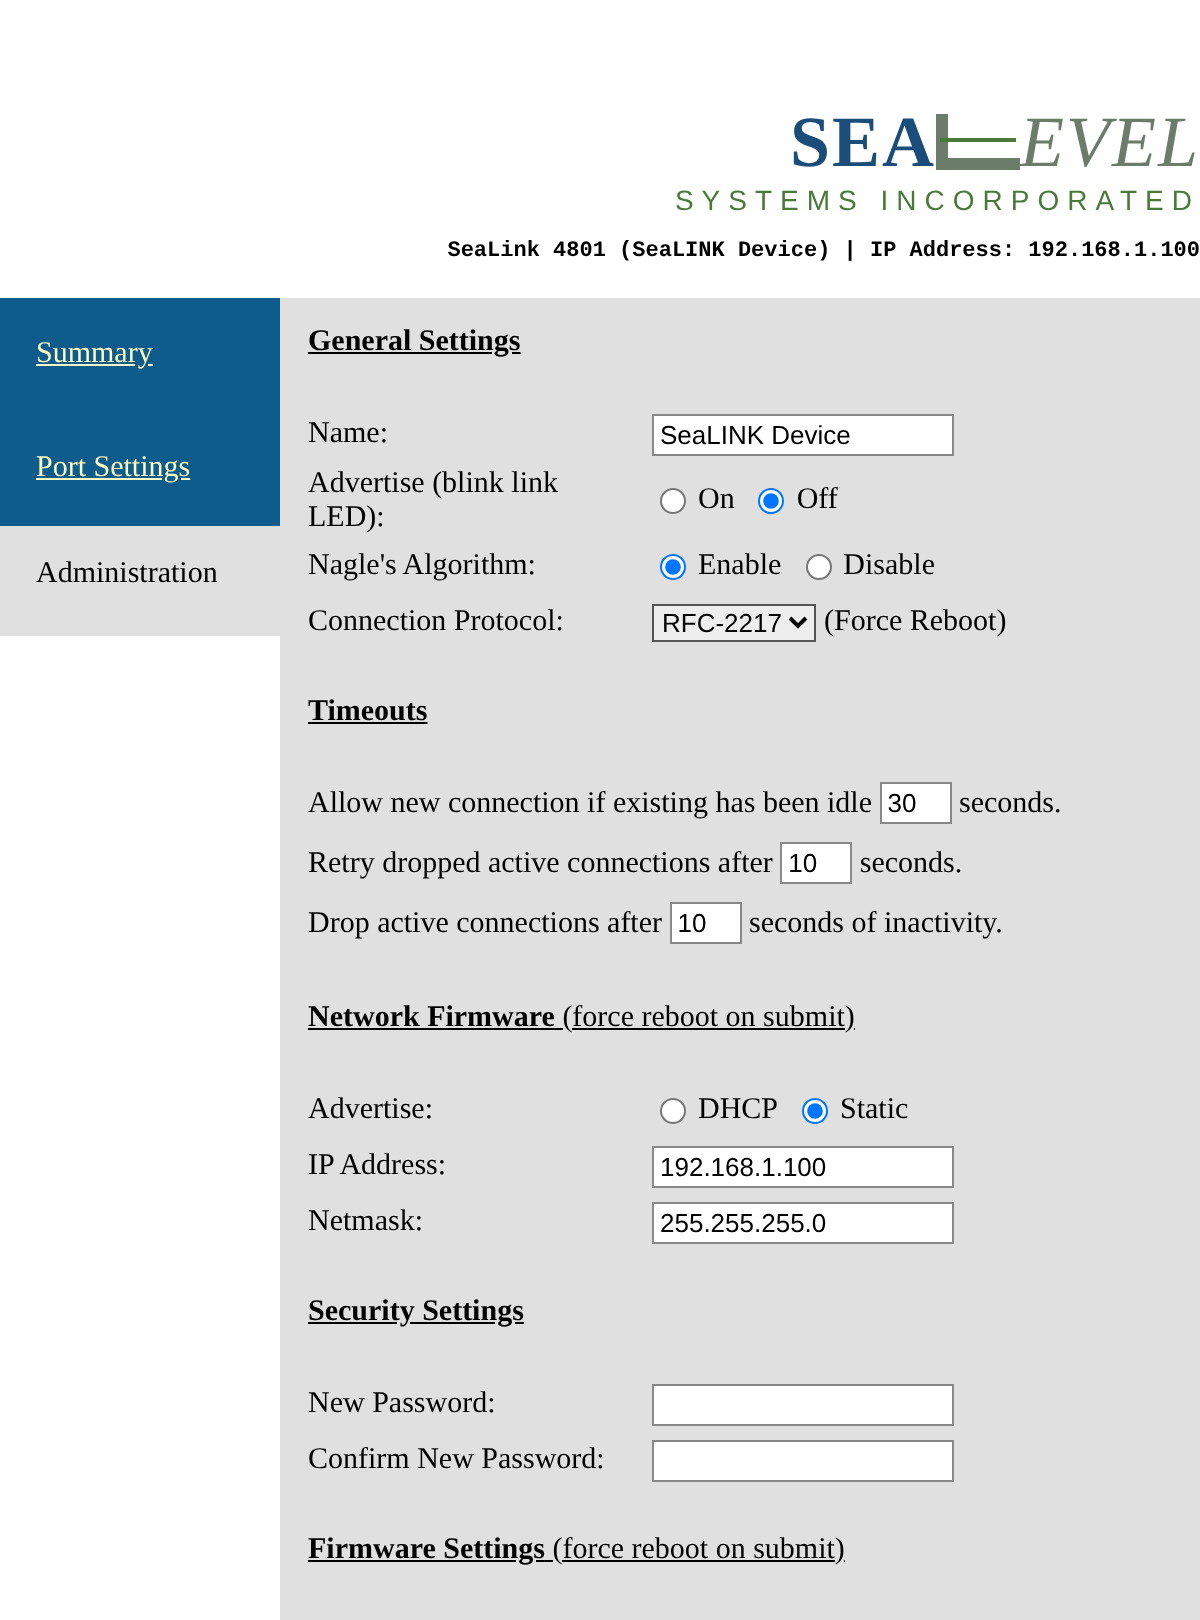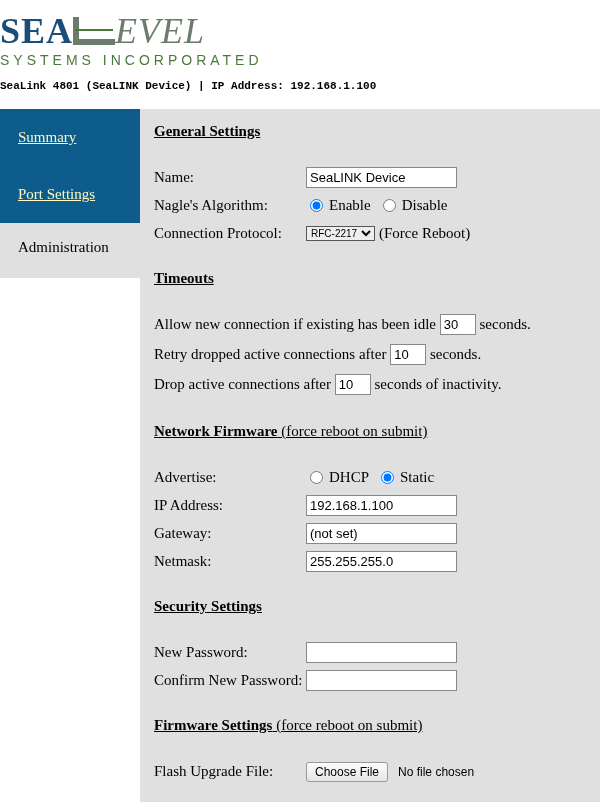--- a/index.html
+++ b/index.html
@@ -3,22 +3,23 @@
   <meta charset="utf-8">
   <style>
     * { box-sizing: border-box; margin: 0; padding: 0; }
     body {
       font-family: 'Times New Roman', serif;
       font-size: 15px;
       width: 600px;
       background: #fff;
     }
     .header {
-      text-align: left;
+      text-align: right;
       padding: 10px 0 5px;
+      margin-top: 40px;
     }
     .logo {
       margin: 0 auto 4px;
     }
     .logo-text {
       font-family: Georgia, serif;
       font-weight: bold;
       font-size: 36px;
       letter-spacing: 1px;
     }
@@ -64,20 +65,21 @@
       font-weight: bold;
       text-decoration: underline;
       margin: 6px 0 12px;
     }
     .section-hint { font-weight: normal; text-decoration: none; }
     .row {
       display: flex;
       align-items: center;
       margin-bottom: 4px;
       min-height: 24px;
+      gap: 20px;
     }
     .row-label {
       width: 152px;
       flex-shrink: 0;
     }
     .row-control {
       display: flex;
       align-items: center;
       gap: 4px;
     }
@@ -85,21 +87,21 @@
       font-family: Arial, sans-serif;
       font-size: 13px;
       padding: 2px 3px;
       border: 1px solid #888;
       background: #fff;
     }
     .w140 { width: 151px; }
     .w40 { width: 36px; }
     select {
       font-family: Arial, sans-serif;
-      font-size: 10px;
+      font-size: 13px;
       border: 1px solid #555;
       background: #eee;
     }
     input[type="radio"] { margin: 0 2px 0 4px; vertical-align: middle; }
     label.radio-label { margin-right: 4px; }
     .timeout-row {
       margin-bottom: 8px;
       line-height: 22px;
     }
     .timeout-row input { vertical-align: baseline; }
@@ -144,20 +146,29 @@
 
     <div class="section-header">General Settings</div>
     <div class="section-gap"></div>
     <div class="row">
       <div class="row-label">Name:</div>
       <div class="row-control">
         <input type="text" class="w140" value="SeaLINK Device" style="">
       </div>
     </div>
     <div class="row">
+      <div class="row-label">Advertise (blink link LED):</div>
+      <div class="row-control">
+        <input type="radio" name="adv" style="">
+          <label class="radio-label">On</label>
+        <input type="radio" name="adv" checked="" style="">
+          <label class="radio-label">Off</label>
+      </div>
+    </div>
+    <div class="row">
       <div class="row-label">Nagle's Algorithm:</div>
       <div class="row-control">
         <input type="radio" name="nagle" checked="" style="">
           <label class="radio-label">Enable</label>
         <input type="radio" name="nagle" style="">
           <label class="radio-label">Disable</label>
       </div>
     </div>
     <div class="row">
       <div class="row-label">Connection Protocol:</div>
@@ -202,26 +213,20 @@
           <label class="radio-label">Static</label>
       </div>
     </div>
     <div class="row">
       <div class="row-label">IP Address:</div>
       <div class="row-control">
           <input type="text" class="w140" value="192.168.1.100" style="">
         </div>
     </div>
     <div class="row">
-      <div class="row-label">Gateway:</div>
-      <div class="row-control">
-          <input type="text" class="w140" value="(not set)" style="">
-        </div>
-    </div>
-    <div class="row">
       <div class="row-label">Netmask:</div>
       <div class="row-control">
           <input type="text" class="w140" value="255.255.255.0" style="">
         </div>
     </div>
 
     <div class="section-gap"></div>
 
     <div class="section-header">Security Settings</div>
     <div class="section-gap"></div>

